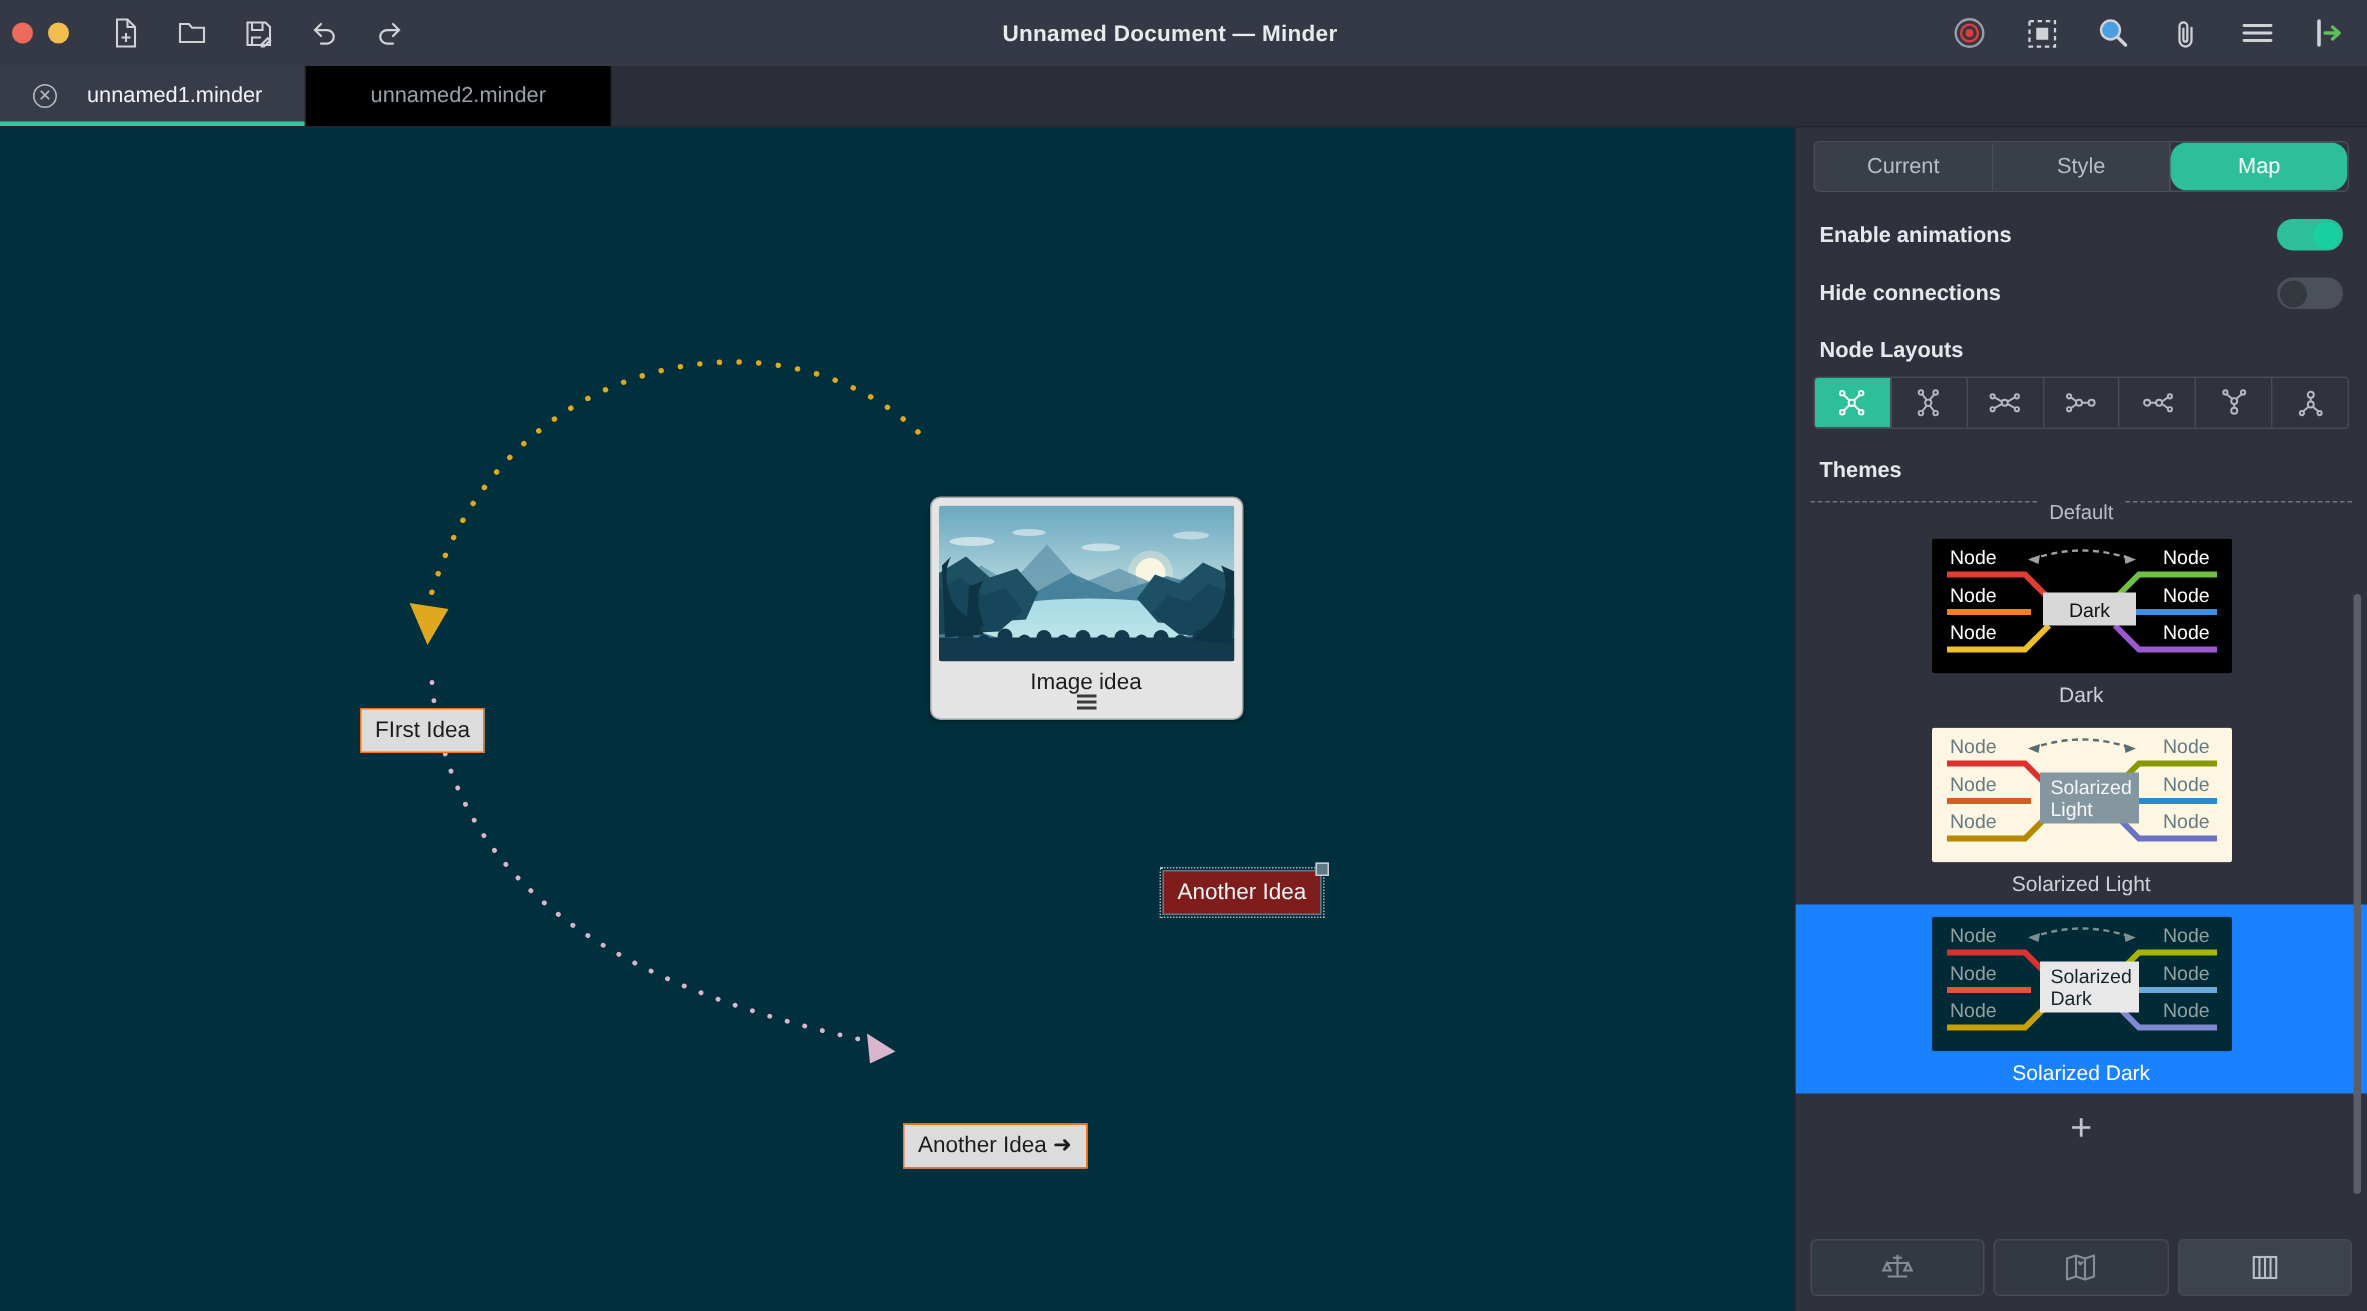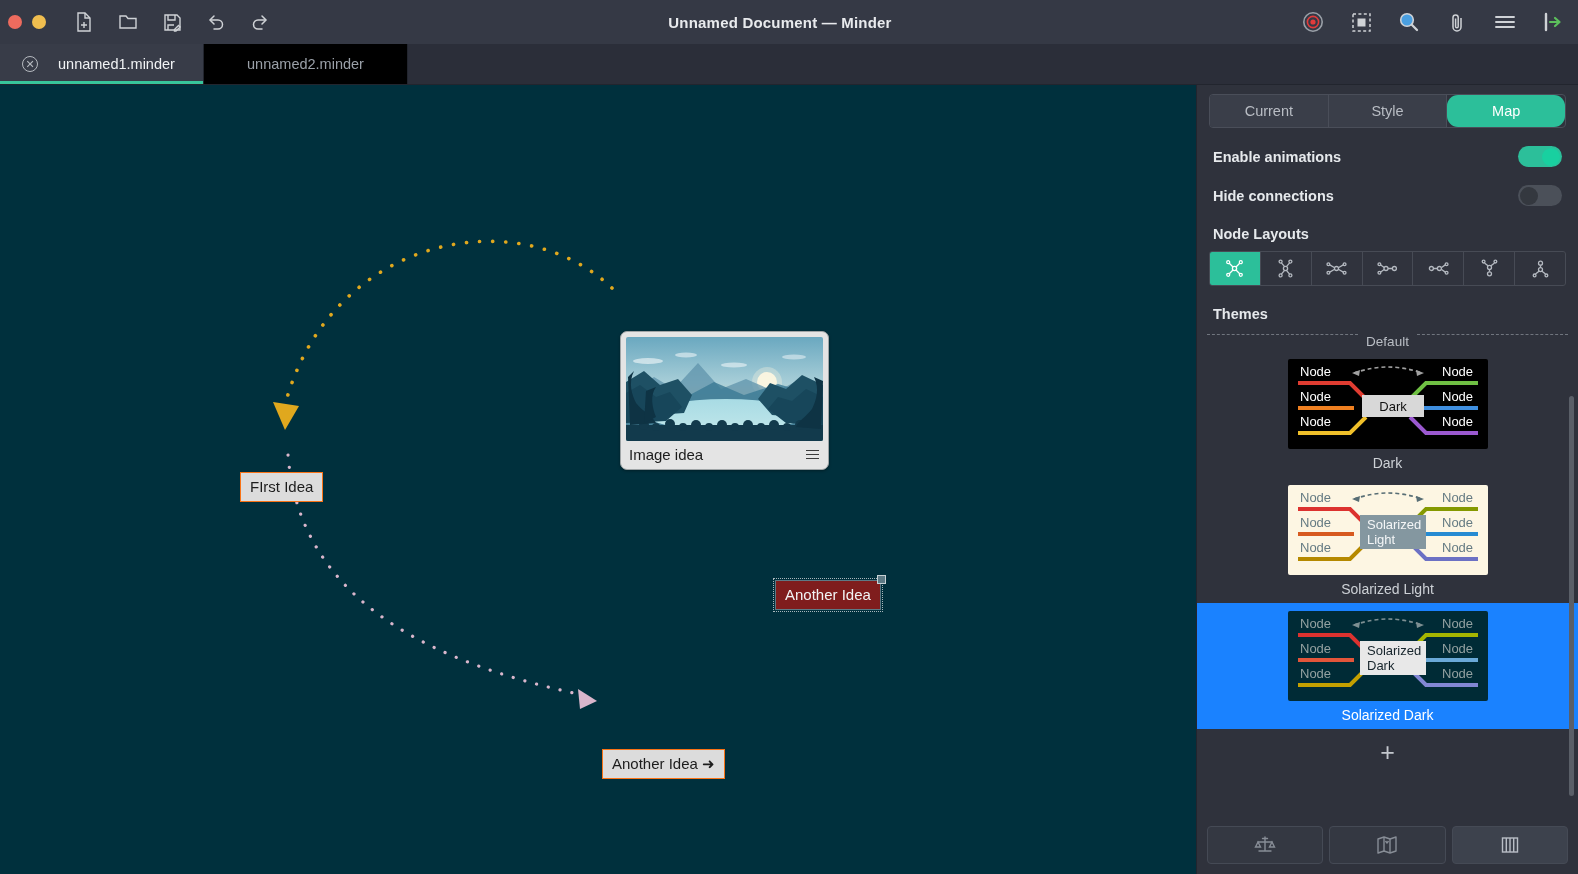--- a/index.html
+++ b/index.html
@@ -82,21 +82,21 @@
   .imgnode {
     position: absolute; background: #e4e4e4; border: 1px solid #9fa4a6;
     border-radius: 7px; padding: 5px 5px 3px 5px;
     box-shadow: 0 1px 3px rgba(0,0,0,.35);
   }
   .imgnode .pic {
     width: 197px; height: 104px; display: block; border-radius: 2px; overflow: hidden;
   }
   .imgnode .cap {
     display: flex; align-items: center; justify-content: space-between;
-    font-size: 15px; color: #1c1c1c; padding: 5px 4px 3px 3px;
+    font-size: 15px; color: #1c1c1c; padding: 5px 4px 3px 3px; flex-direction: column;
   }
   .imgnode .burger { display: flex; flex-direction: column; gap: 2.5px; }
   .imgnode .burger i { display: block; width: 13px; height: 1.6px; background: #3a3a3a; }
   .imgnode .burger i:nth-child(2) { width: 13px; }
 
   
   .sidebar {
     width: 382px; flex: 0 0 382px; background: #2f323c;
     display: flex; flex-direction: column; position: relative;
     border-left: 1px solid #22252e;

